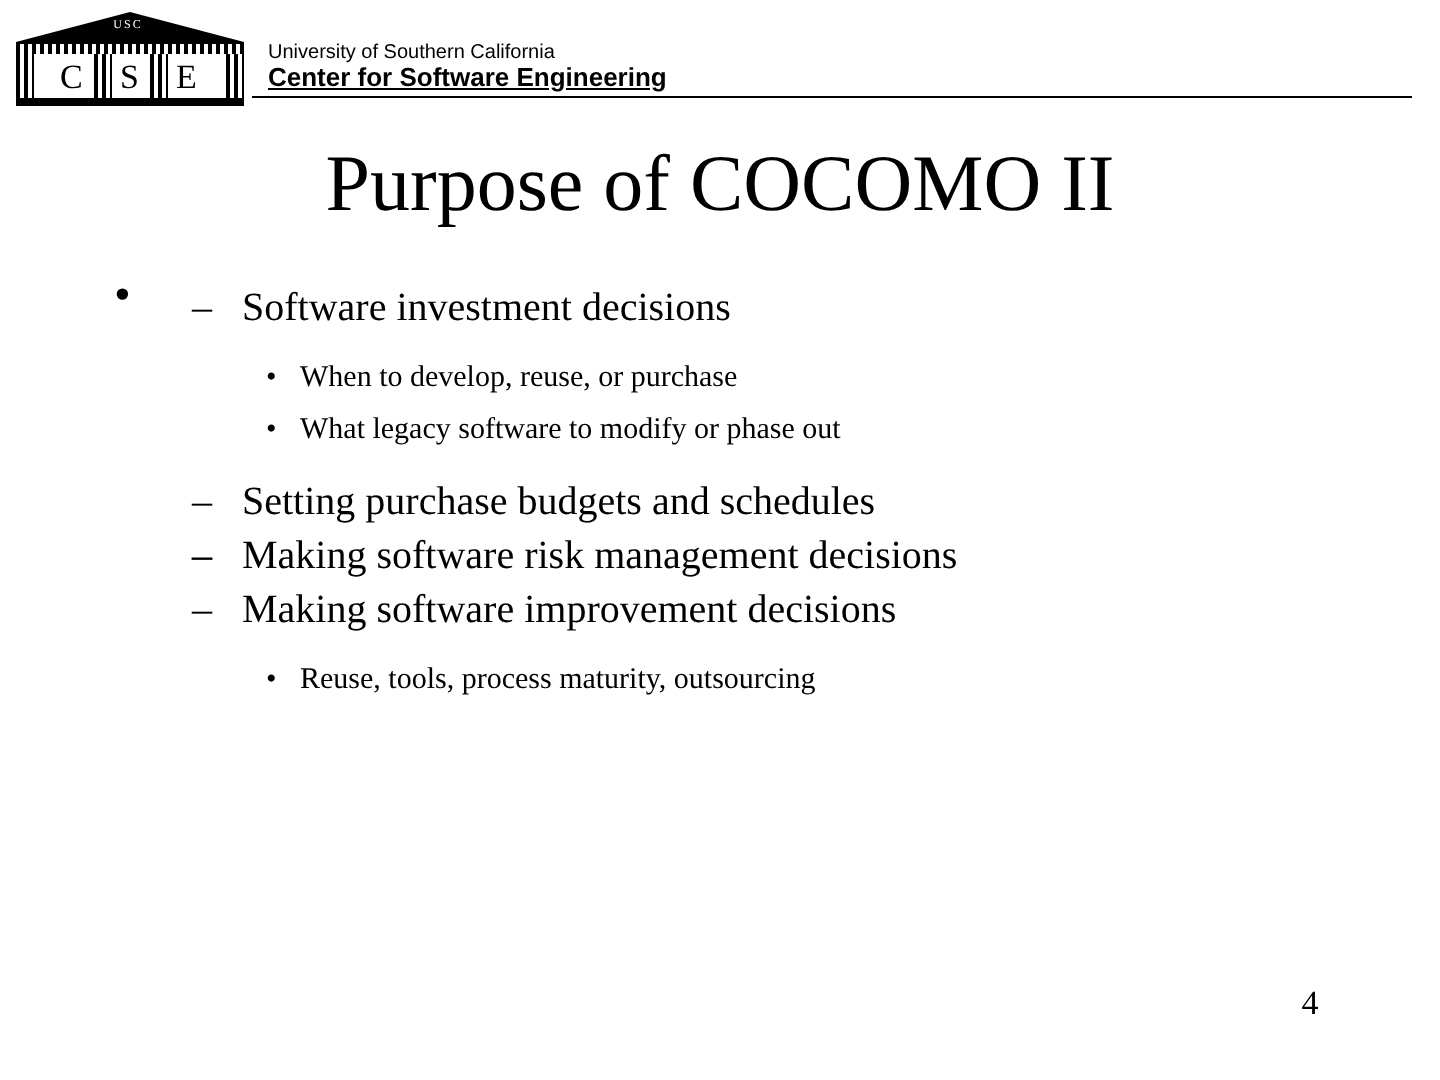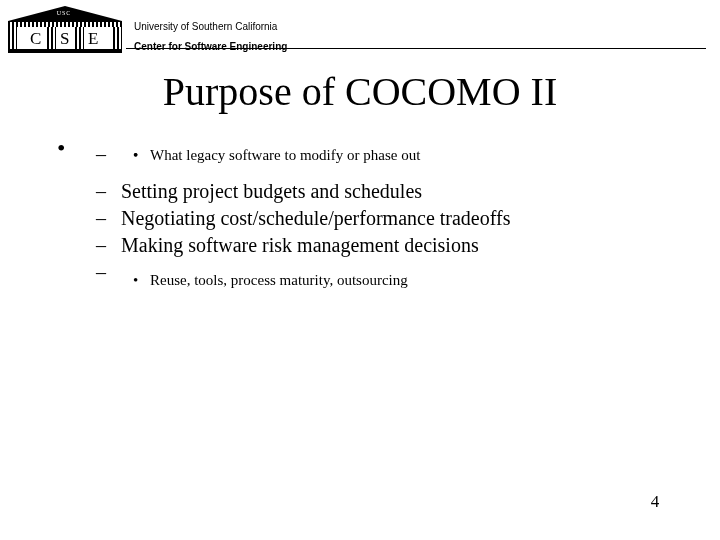--- a/index.html
+++ b/index.html
@@ -105,26 +105,27 @@
     left: 134px;
     top: 21px;
     font-family: "Liberation Sans", sans-serif;
     font-size: 10px;
     color: #000;
     line-height: 11px;
   }
   .org-sub {
     position: absolute;
     left: 134px;
-    top: 40px;
+    top: 32px;
     font-family: "Liberation Sans", sans-serif;
-    font-size: 10px;
+    font-size: 13px;
     font-weight: bold;
     color: #000;
     line-height: 13px;
+    text-decoration: underline;
   }
   .header-rule {
     position: absolute;
     left: 126px;
     top: 48px;
     width: 580px;
     height: 1px;
     background: #000;
   }
 
@@ -232,50 +233,52 @@
 <div class="slide-title">Purpose of COCOMO II</div>
 
 <div class="content">
 
   <div class="lvl1">
     <span class="bullet">•</span>
   </div>
 
   <div class="lvl2">
     <span class="bullet">–</span>
+    <span>Software investment decisions</span>
   </div>
 
   <div class="lvl3 lvl3-after">
     <span class="bullet">•</span>
+    <span>When to develop, reuse, or purchase</span>
   </div>
 
   <div class="lvl3">
     <span class="bullet">•</span>
     <span>What legacy software to modify or phase out</span>
   </div>
 
   <div class="group-gap"></div>
 
   <div class="lvl2 lvl2-tight">
     <span class="bullet">–</span>
-    <span>Setting project budgets and schedules</span>
-  </div>
-
-  <div class="lvl2 lvl2-tight">
-    <span class="bullet">–</span>
-    <span>Negotiating cost/schedule/performance tradeoffs</span>
+    <span>Setting purchase budgets and schedules</span>
+  </div>
+
+  <div class="lvl2 lvl2-tight">
+    <span class="bullet">–</span>
   </div>
 
   <div class="lvl2 lvl2-tight">
     <span class="bullet">–</span>
     <span>Making software risk management decisions</span>
   </div>
 
   <div class="lvl2 lvl2-tight">
     <span class="bullet">–</span>
+    <span>Making software improvement decisions</span>
   </div>
 
   <div class="lvl3 lvl3-after">
     <span class="bullet">•</span>
     <span>Reuse, tools, process maturity, outsourcing</span>
   </div>
 
 </div>
 
 <div class="page-num">4</div>

